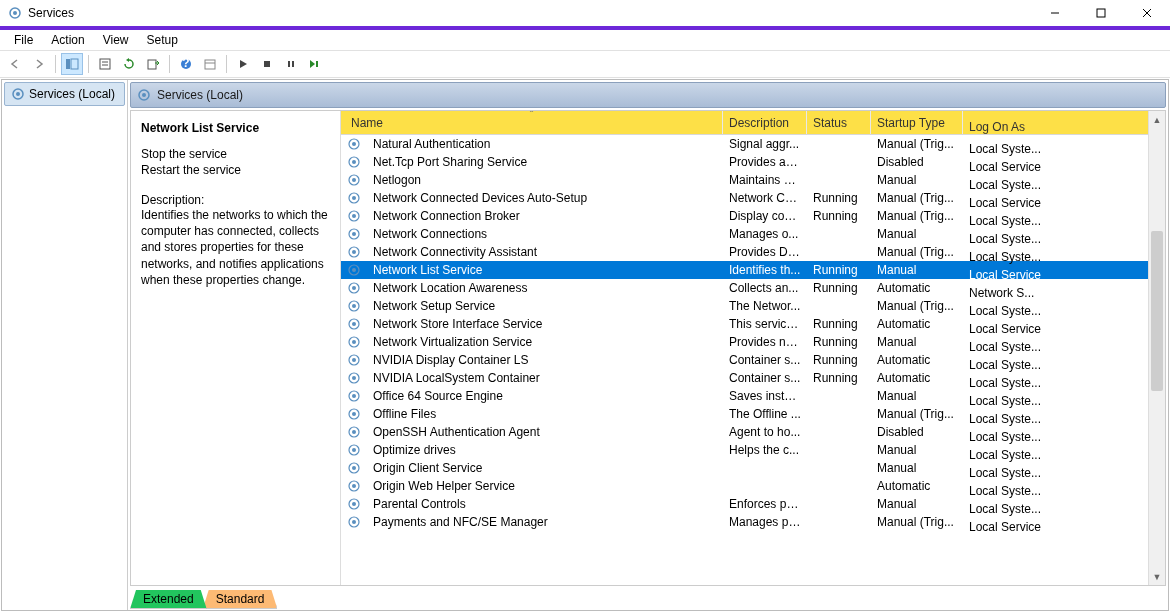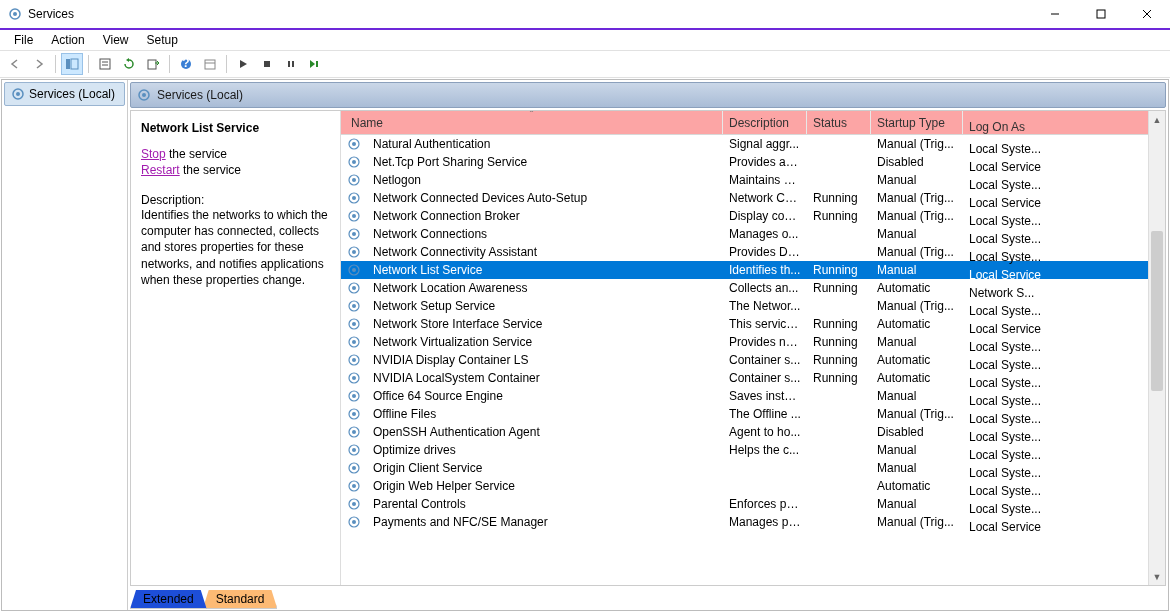--- a/index.html
+++ b/index.html
@@ -1,19 +1,19 @@
 <!DOCTYPE html>
 <html><head>
 <meta charset="utf-8">
 <style>
 * { box-sizing: border-box; font-family: "Segoe UI", Tahoma, sans-serif; font-size: 12px; }
 body { margin: 0; background: #fff; color: #000; width: 1170px; height: 614px; overflow: hidden; }
 
 
-.titlebar { height: 30px; display: flex; align-items: center; border-bottom: 2px solid #6d28d9; padding-left: 8px; }
+.titlebar { height: 30px; display: flex; align-items: center; border-bottom: 4px solid #6d28d9; padding-left: 8px; }
 .titlebar .icon { margin-right: 6px; }
 .titlebar .title { flex: 1; }
 .winbtns { display: flex; height: 100%; }
 .winbtn { width: 46px; display: flex; align-items: center; justify-content: center; font-family: sans-serif; font-size: 14px; }
 
 
 .menubar { height: 20px; display: flex; align-items: center; padding: 0 6px; gap: 2px; }
 .menuitem { padding: 2px 8px; }
 
 
@@ -28,46 +28,46 @@
 .sidenode { padding: 4px 6px; margin: 2px; border: 1px solid #99b4d1; background: #d6e5f3; display: flex; align-items: center; gap: 4px; border-radius: 2px; }
 
 .content { flex: 1; display: flex; flex-direction: column; }
 .content-header { height: 26px; background: linear-gradient(#cad7e8, #a9bcd6); border: 1px solid #8ba0bc; margin: 2px; display: flex; align-items: center; padding: 0 6px; gap: 6px; color: #1a1a1a; border-radius: 2px; }
 
 .content-body { flex: 1; display: flex; border: 1px solid #ccc; margin: 0 2px 2px 2px; overflow: hidden; }
 
 
 .desc-panel { width: 210px; border-right: 1px solid #ddd; padding: 10px 8px 10px 10px; }
 .desc-title { font-weight: bold; margin-bottom: 12px; }
-.desc-link { color: #a21caf; text-decoration: underline; cursor: pointer; text-align: center; }
+.desc-link { color: #000000; cursor: pointer; text-align: center; }
 .desc-line { margin-bottom: 2px; }
 .desc-sec { margin-top: 16px; }
 .desc-text { line-height: 1.35; }
 
 
 .table-wrap { flex: 1; position: relative; overflow: hidden; }
-.thead { display: flex; border-bottom: 1px solid #d8d8d8; height: 24px; align-items: center; background: #fca5a5; }
+.thead { display: flex; border-bottom: 1px solid #d8d8d8; height: 24px; align-items: center; background: #fde047; }
 .th { padding: 0 6px; color: #333; border-right: 1px solid #e8e8e8; height: 100%; display: flex; align-items: center; position: relative; }
 .th.sort::after { content: "ˆ"; position: absolute; left: 50%; top: -2px; transform: translateX(-50%); font-size: 11px; color: #777; }
 .c-name { width: 382px; padding-left: 10px; }
 .c-desc { width: 84px; }
 .c-status { width: 64px; }
 .c-startup { width: 92px; }
 .c-logon { width: 78px; flex: 1; margin-top: 9px; }
 
 .tbody { overflow-y: auto; height: calc(100% - 24px); }
 .row { display: flex; height: 18px; align-items: center; cursor: default; }
 .row.sel { background: #0078d7; color: #fff; }
 .cell { padding: 0 6px; white-space: nowrap; overflow: hidden; text-overflow: ellipsis; }
 .row .c-name { display: flex; align-items: center; gap: 12px; }
 
 
 .tabs { height: 22px; padding-left: 2px; display: flex; align-items: flex-end; }
 .tab { padding: 2px 12px; border: 1px solid #ccc; border-top: none; background: #fdba74; position: relative; top: -1px; clip-path: polygon(6px 0, calc(100% - 6px) 0, 100% 100%, 0 100%); margin-right: -4px; }
-.tab.front { background: #1d4ed8; z-index: 2; }
+.tab.front { background: #22c55e; z-index: 2; }
 
 
 .sbar { position: absolute; right: 0; top: 0; bottom: 0; width: 17px; background: #f0f0f0; border-left: 1px solid #ddd; }
 .sbar .arrow { height: 17px; display: flex; align-items: center; justify-content: center; color: #666; font-size: 9px; }
 .sbar .thumb { position: absolute; right: 2px; left: 2px; top: 120px; height: 160px; background: #cdcdcd; border-radius: 2px; }
 
 svg { display: block; }
 </style>
 </head>
 <body>

